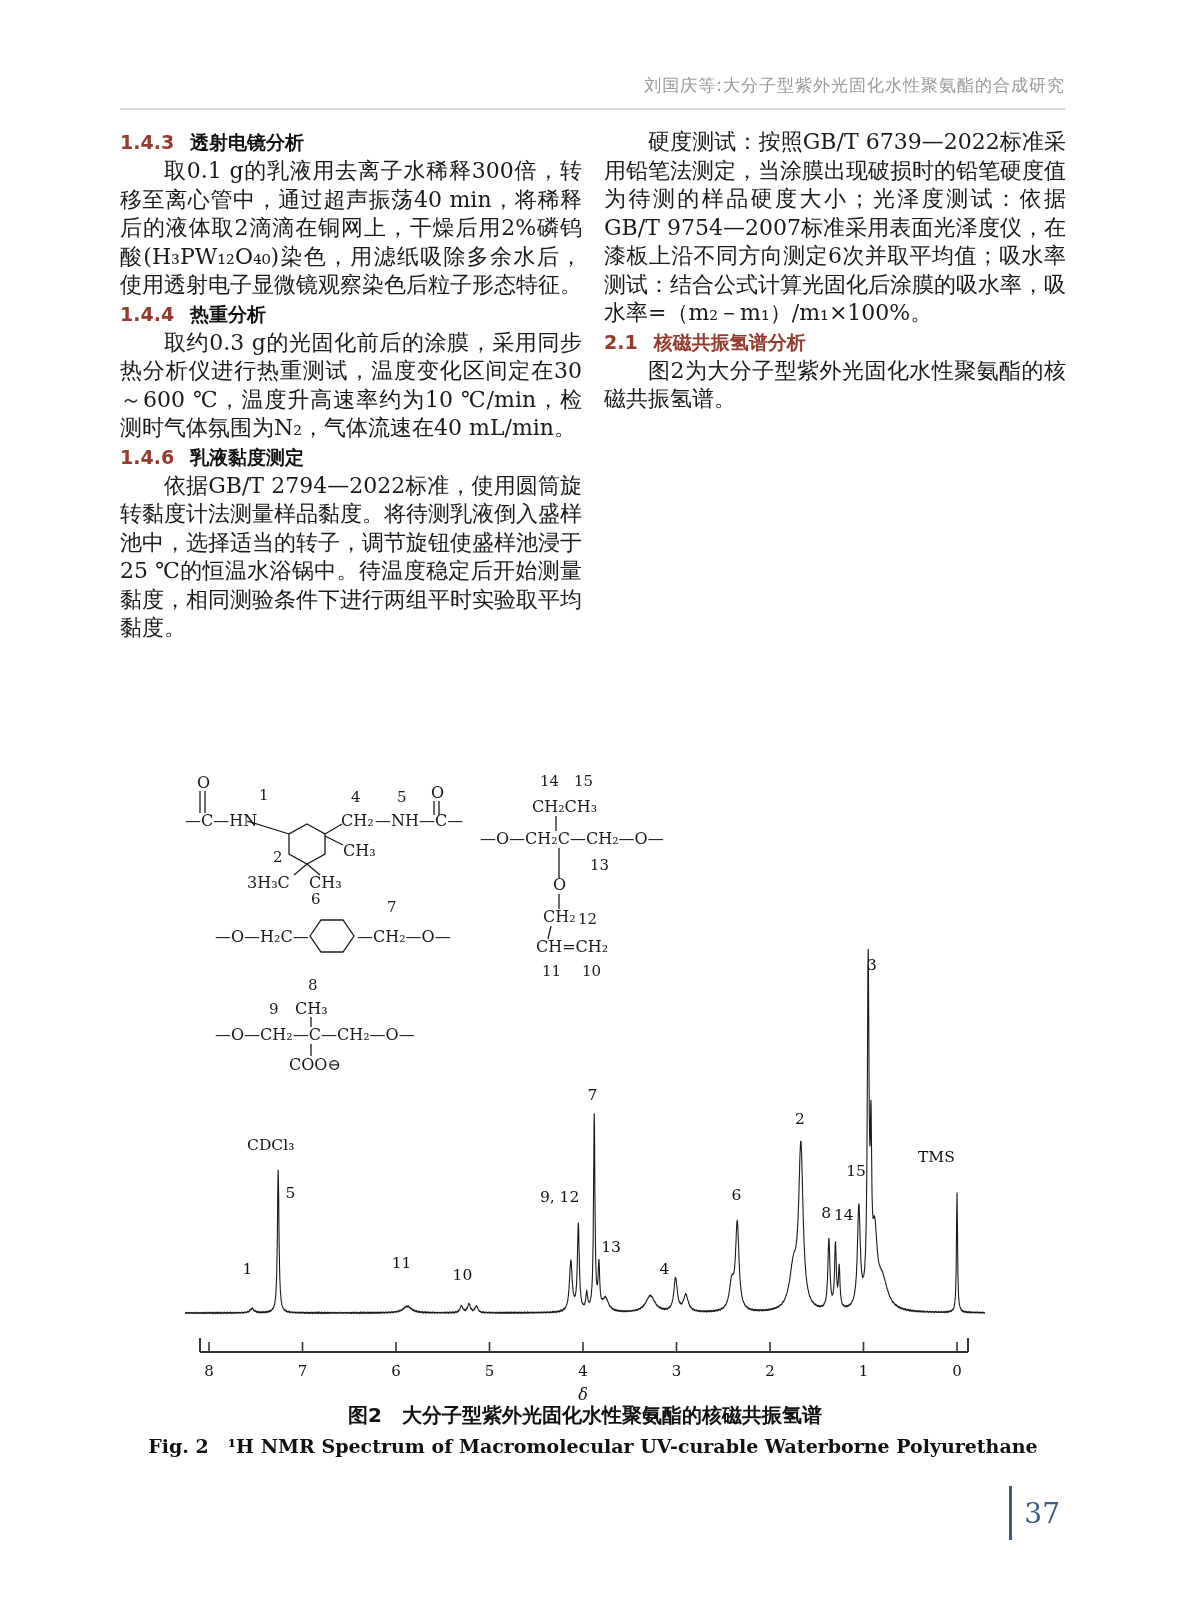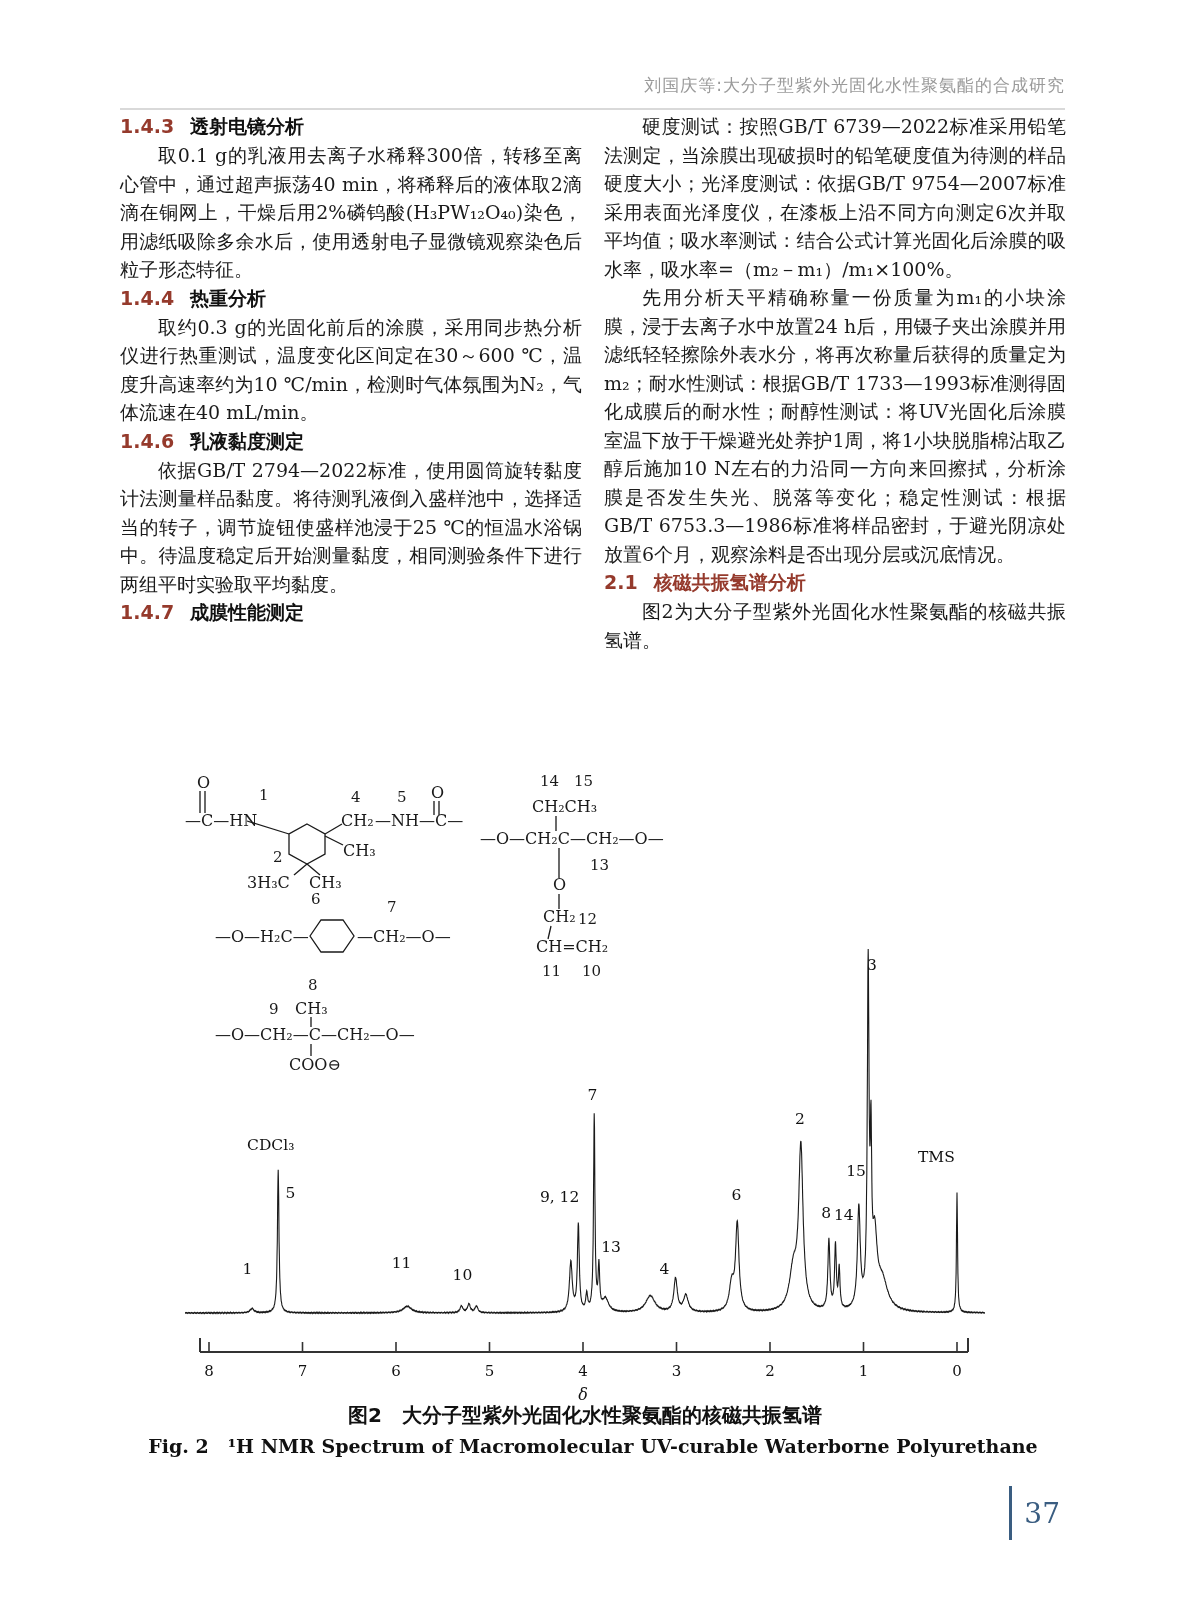--- a/index.html
+++ b/index.html
@@ -1,24 +1,24 @@
 <!DOCTYPE html>
 <html><head>
 <meta charset="utf-8">
 <style>
   html,body{margin:0;padding:0;background:#ffffff;}
   .page{position:relative;width:1111px;height:1600px;background:#fff;
         font-family:"DejaVu Serif",serif;color:#1a1a1a;overflow:hidden;}
   .header{position:absolute;top:74px;left:120px;width:945px;text-align:right;}
   .header-title{font-family:"DejaVu Sans",sans-serif;font-size:17px;color:#9a9a9a;letter-spacing:1px;}
   .header-rule{position:absolute;top:108px;left:120px;width:945px;height:2px;background:#d9d9d9;}
-  .col{position:absolute;top:112px;width:462px;}
+  .col{position:absolute;top:128px;width:462px;}
   .col-left{left:120px;}
   .col-right{left:604px;}
-  .para{margin:0;font-size:19px;line-height:28.5px;text-align:justify;text-indent:2em;}
+  .para{margin:0;font-size:22px;line-height:28.5px;text-align:justify;text-indent:2em;}
   .h3,.h3s{margin:0;line-height:29px;font-family:"DejaVu Sans",sans-serif;font-weight:700;font-size:19px;}
   .h3 .num,.h3s .num,.h2 .num{color:#953a2c;margin-right:16px;}
   .h3 .ttl{color:#111;}
   .h3s .ttl{color:#953a2c;}
   .h2{margin:8px 0 4px 0;line-height:38px;font-family:"DejaVu Sans",sans-serif;font-weight:700;font-size:25px;color:#953a2c;}
   .h2 .ttl{color:#953a2c;}
   .figure{position:absolute;left:0;top:0;width:1187px;height:1600px;pointer-events:none;}
   .struct{position:absolute;}
   .struct text{font-family:"DejaVu Serif",serif;fill:#1a1a1a;}
   .struct line{stroke:#1a1a1a;stroke-width:1.3;}
@@ -45,25 +45,23 @@
   </div>
   <div class="header-rule"></div>
 
   <div class="col col-left">
       <div class="h3"><span class="num">1.4.3</span><span class="ttl">透射电镜分析</span></div>
       <p class="para">取0.1 g的乳液用去离子水稀释300倍，转移至离心管中，通过超声振荡40 min，将稀释后的液体取2滴滴在铜网上，干燥后用2%磷钨酸(H₃PW₁₂O₄₀)染色，用滤纸吸除多余水后，使用透射电子显微镜观察染色后粒子形态特征。</p>
       <div class="h3"><span class="num">1.4.4</span><span class="ttl">热重分析</span></div>
       <p class="para">取约0.3 g的光固化前后的涂膜，采用同步热分析仪进行热重测试，温度变化区间定在30～600 ℃，温度升高速率约为10 ℃/min，检测时气体氛围为N₂，气体流速在40 mL/min。</p>
       <div class="h3"><span class="num">1.4.6</span><span class="ttl">乳液黏度测定</span></div>
       <p class="para">依据GB/T 2794—2022标准，使用圆筒旋转黏度计法测量样品黏度。将待测乳液倒入盛样池中，选择适当的转子，调节旋钮使盛样池浸于25 ℃的恒温水浴锅中。待温度稳定后开始测量黏度，相同测验条件下进行两组平时实验取平均黏度。</p>
-      <div class="h3"><span class="num">1.4.7</span><span class="ttl">成膜性能测定</span></div>
     </div>
   <div class="col col-right">
       <p class="para">硬度测试：按照GB/T 6739—2022标准采用铅笔法测定，当涂膜出现破损时的铅笔硬度值为待测的样品硬度大小；光泽度测试：依据GB/T 9754—2007标准采用表面光泽度仪，在漆板上沿不同方向测定6次并取平均值；吸水率测试：结合公式计算光固化后涂膜的吸水率，吸水率=（m₂－m₁）/m₁×100%。</p>
-      <p class="para">先用分析天平精确称量一份质量为m₁的小块涂膜，浸于去离子水中放置24 h后，用镊子夹出涂膜并用滤纸轻轻擦除外表水分，将再次称量后获得的质量定为m₂；耐水性测试：根据GB/T 1733—1993标准测得固化成膜后的耐水性；耐醇性测试：将UV光固化后涂膜室温下放于干燥避光处养护1周，将1小块脱脂棉沾取乙醇后施加10 N左右的力沿同一方向来回擦拭，分析涂膜是否发生失光、脱落等变化；稳定性测试：根据GB/T 6753.3—1986标准将样品密封，于避光阴凉处放置6个月，观察涂料是否出现分层或沉底情况。</p>
       <div class="h3s"><span class="num">2.1</span><span class="ttl">核磁共振氢谱分析</span></div>
       <p class="para">图2为大分子型紫外光固化水性聚氨酯的核磁共振氢谱。</p>
     </div>
 
   <div class="figure">
     <svg class="struct" width="300" height="128" viewBox="0 0 300 128" style="left: 185px; top: 772px;">
         <polygon points="122,52 140,62 140,82 122,92 104,82 104,62"></polygon>
         <line x1="15" y1="19" x2="15" y2="41"></line>
         <line x1="20" y1="19" x2="20" y2="41"></line>
         <line x1="62" y1="49" x2="104" y2="62"></line>

